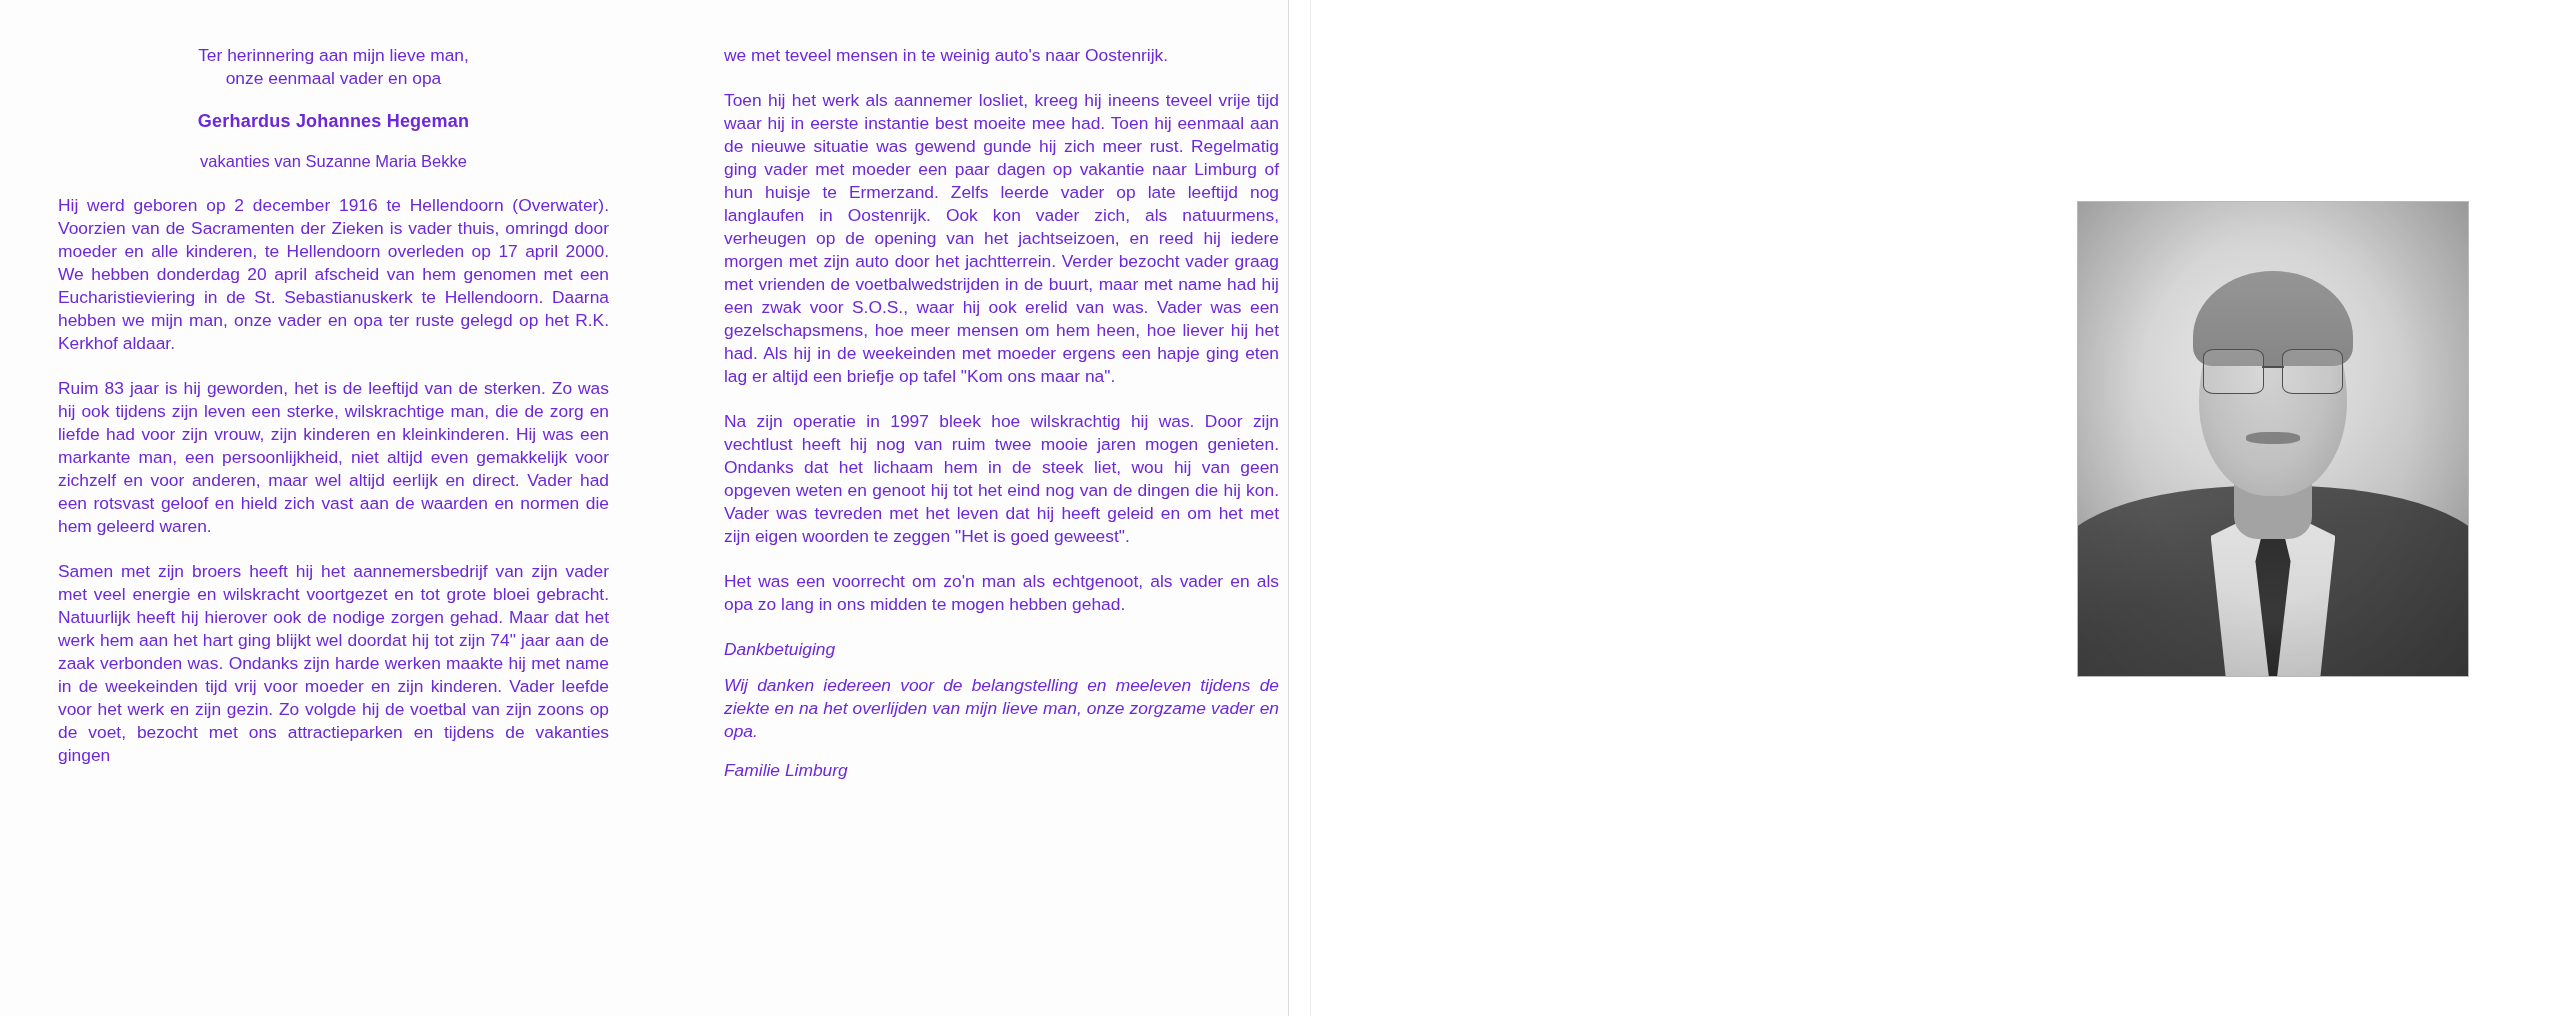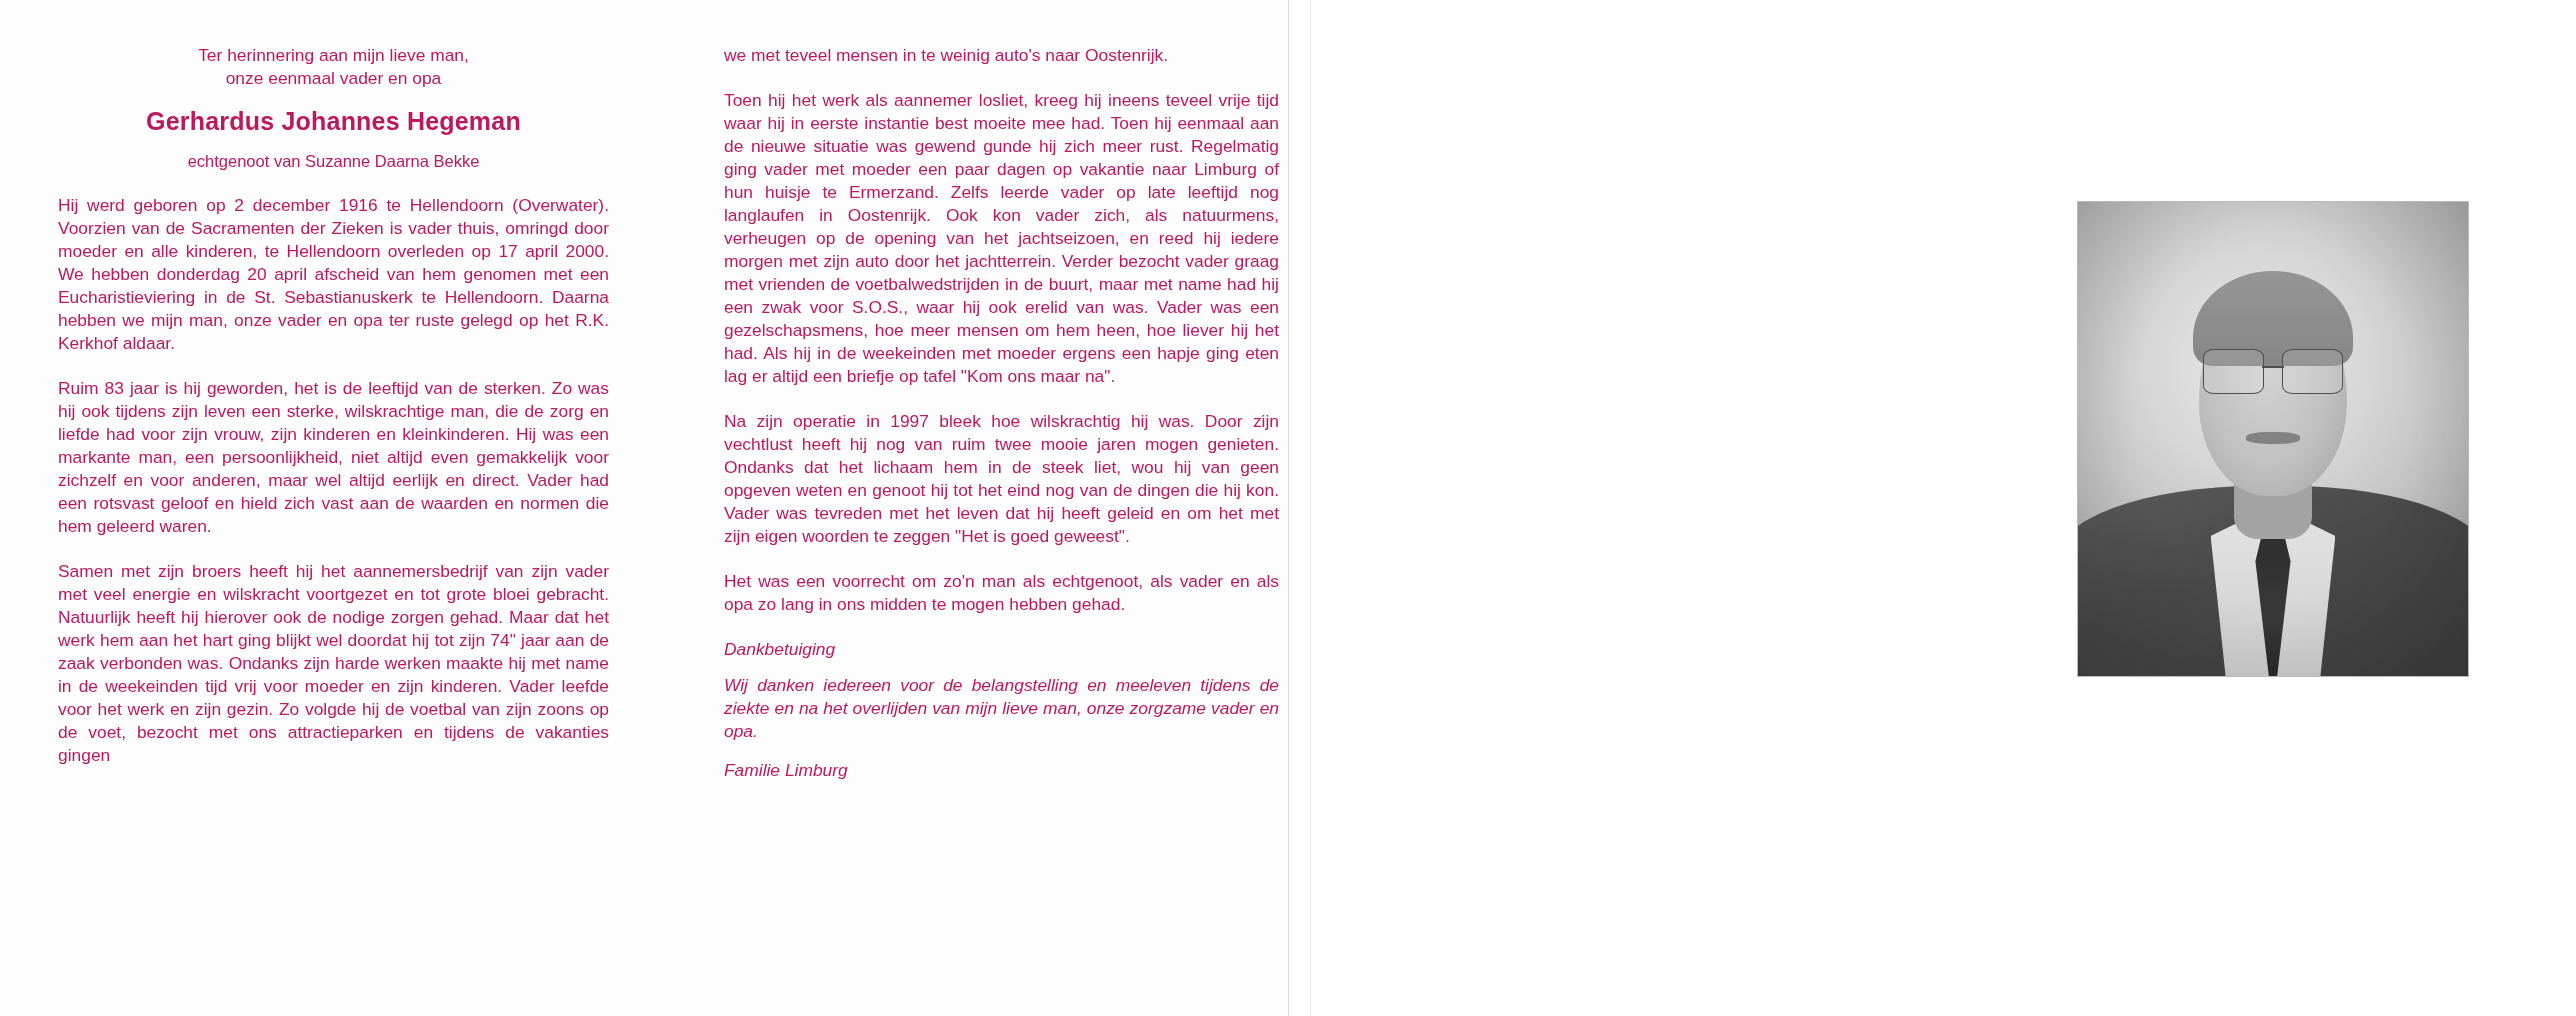--- a/index.html
+++ b/index.html
@@ -52,42 +52,42 @@
     background: #d9d9d9;
   }
   .fold-a { left: 1288px; }
   .fold-b { left: 1310px; background: #ececec; }
 
   .col {
     position: absolute;
     font-size: 17.4px;
     line-height: 23px;
     text-align: justify;
-    color: #be185d;
+    color: #6d28d9;
   }
   .col-left {
     left: 58px;
     top: 44px;
     width: 551px;
   }
   .col-mid {
     left: 724px;
     top: 44px;
     width: 555px;
   }
 
   .head-small {
     text-align: center;
     font-size: 17.4px;
     line-height: 23px;
     margin: 0 0 0 0;
   }
   .head-name {
     text-align: center;
-    font-size: 25px;
+    font-size: 18px;
     font-weight: bold;
     letter-spacing: 0.2px;
     margin: 17px 0 15.2px 0;
     line-height: 29px;
   }
   .head-spouse {
     text-align: center;
     font-size: 16.5px;
     margin: 0 0 22px 0;
     line-height: 21px;
@@ -236,21 +236,21 @@
   <div class="panel panel-left"></div>
   <div class="panel panel-mid"></div>
   <div class="panel panel-right"></div>
   <div class="fold fold-a"></div>
   <div class="fold fold-b"></div>
 
   <div class="col col-left">
     <div class="head-small">Ter herinnering aan mijn lieve man,</div>
     <div class="head-small">onze eenmaal vader en opa</div>
     <div class="head-name">Gerhardus Johannes Hegeman</div>
-    <div class="head-spouse">echtgenoot van Suzanne Daarna Bekke</div>
+    <div class="head-spouse">vakanties van Suzanne Maria Bekke</div>
     <p class="body-par">Hij werd geboren op 2 december 1916 te Hellendoorn (Overwater). Voorzien van de Sacramenten der Zieken is vader thuis, omringd door moeder en alle kinderen, te Hellendoorn overleden op 17 april 2000. We hebben donderdag 20 april afscheid van hem genomen met een Eucharistieviering in de St. Sebastianuskerk te Hellendoorn. Daarna hebben we mijn man, onze vader en opa ter ruste gelegd op het R.K. Kerkhof aldaar.</p>
     <p class="body-par">Ruim 83 jaar is hij geworden, het is de leeftijd van de sterken. Zo was hij ook tijdens zijn leven een sterke, wilskrachtige man, die de zorg en liefde had voor zijn vrouw, zijn kinderen en kleinkinderen. Hij was een markante man, een persoonlijkheid, niet altijd even gemakkelijk voor zichzelf en voor anderen, maar wel altijd eerlijk en direct. Vader had een rotsvast geloof en hield zich vast aan de waarden en normen die hem geleerd waren.</p>
     <p class="body-par tight">Samen met zijn broers heeft hij het aannemersbedrijf van zijn vader met veel energie en wilskracht voortgezet en tot grote bloei gebracht. Natuurlijk heeft hij hierover ook de nodige zorgen gehad. Maar dat het werk hem aan het hart ging blijkt wel doordat hij tot zijn 74" jaar aan de zaak verbonden was. Ondanks zijn harde werken maakte hij met name in de weekeinden tijd vrij voor moeder en zijn kinderen. Vader leefde voor het werk en zijn gezin. Zo volgde hij de voetbal van zijn zoons op de voet, bezocht met ons attractieparken en tijdens de vakanties gingen</p>
   </div>
 
   <div class="col col-mid">
     <p class="body-par">we met teveel mensen in te weinig auto's naar Oostenrijk.</p>
     <p class="body-par">Toen hij het werk als aannemer losliet, kreeg hij ineens teveel vrije tijd waar hij in eerste instantie best moeite mee had. Toen hij eenmaal aan de nieuwe situatie was gewend gunde hij zich meer rust. Regelmatig ging vader met moeder een paar dagen op vakantie naar Limburg of hun huisje te Ermerzand. Zelfs leerde vader op late leeftijd nog langlaufen in Oostenrijk. Ook kon vader zich, als natuurmens, verheugen op de opening van het jachtseizoen, en reed hij iedere morgen met zijn auto door het jachtterrein. Verder bezocht vader graag met vrienden de voetbalwedstrijden in de buurt, maar met name had hij een zwak voor S.O.S., waar hij ook erelid van was. Vader was een gezelschapsmens, hoe meer mensen om hem heen, hoe liever hij het had. Als hij in de weekeinden met moeder ergens een hapje ging eten lag er altijd een briefje op tafel "Kom ons maar na".</p>
     <p class="body-par">Na zijn operatie in 1997 bleek hoe wilskrachtig hij was. Door zijn vechtlust heeft hij nog van ruim twee mooie jaren mogen genieten. Ondanks dat het lichaam hem in de steek liet, wou hij van geen opgeven weten en genoot hij tot het eind nog van de dingen die hij kon. Vader was tevreden met het leven dat hij heeft geleid en om het met zijn eigen woorden te zeggen "Het is goed geweest".</p>
     <p class="body-par">Het was een voorrecht om zo'n man als echtgenoot, als vader en als opa zo lang in ons midden te mogen hebben gehad.</p>

